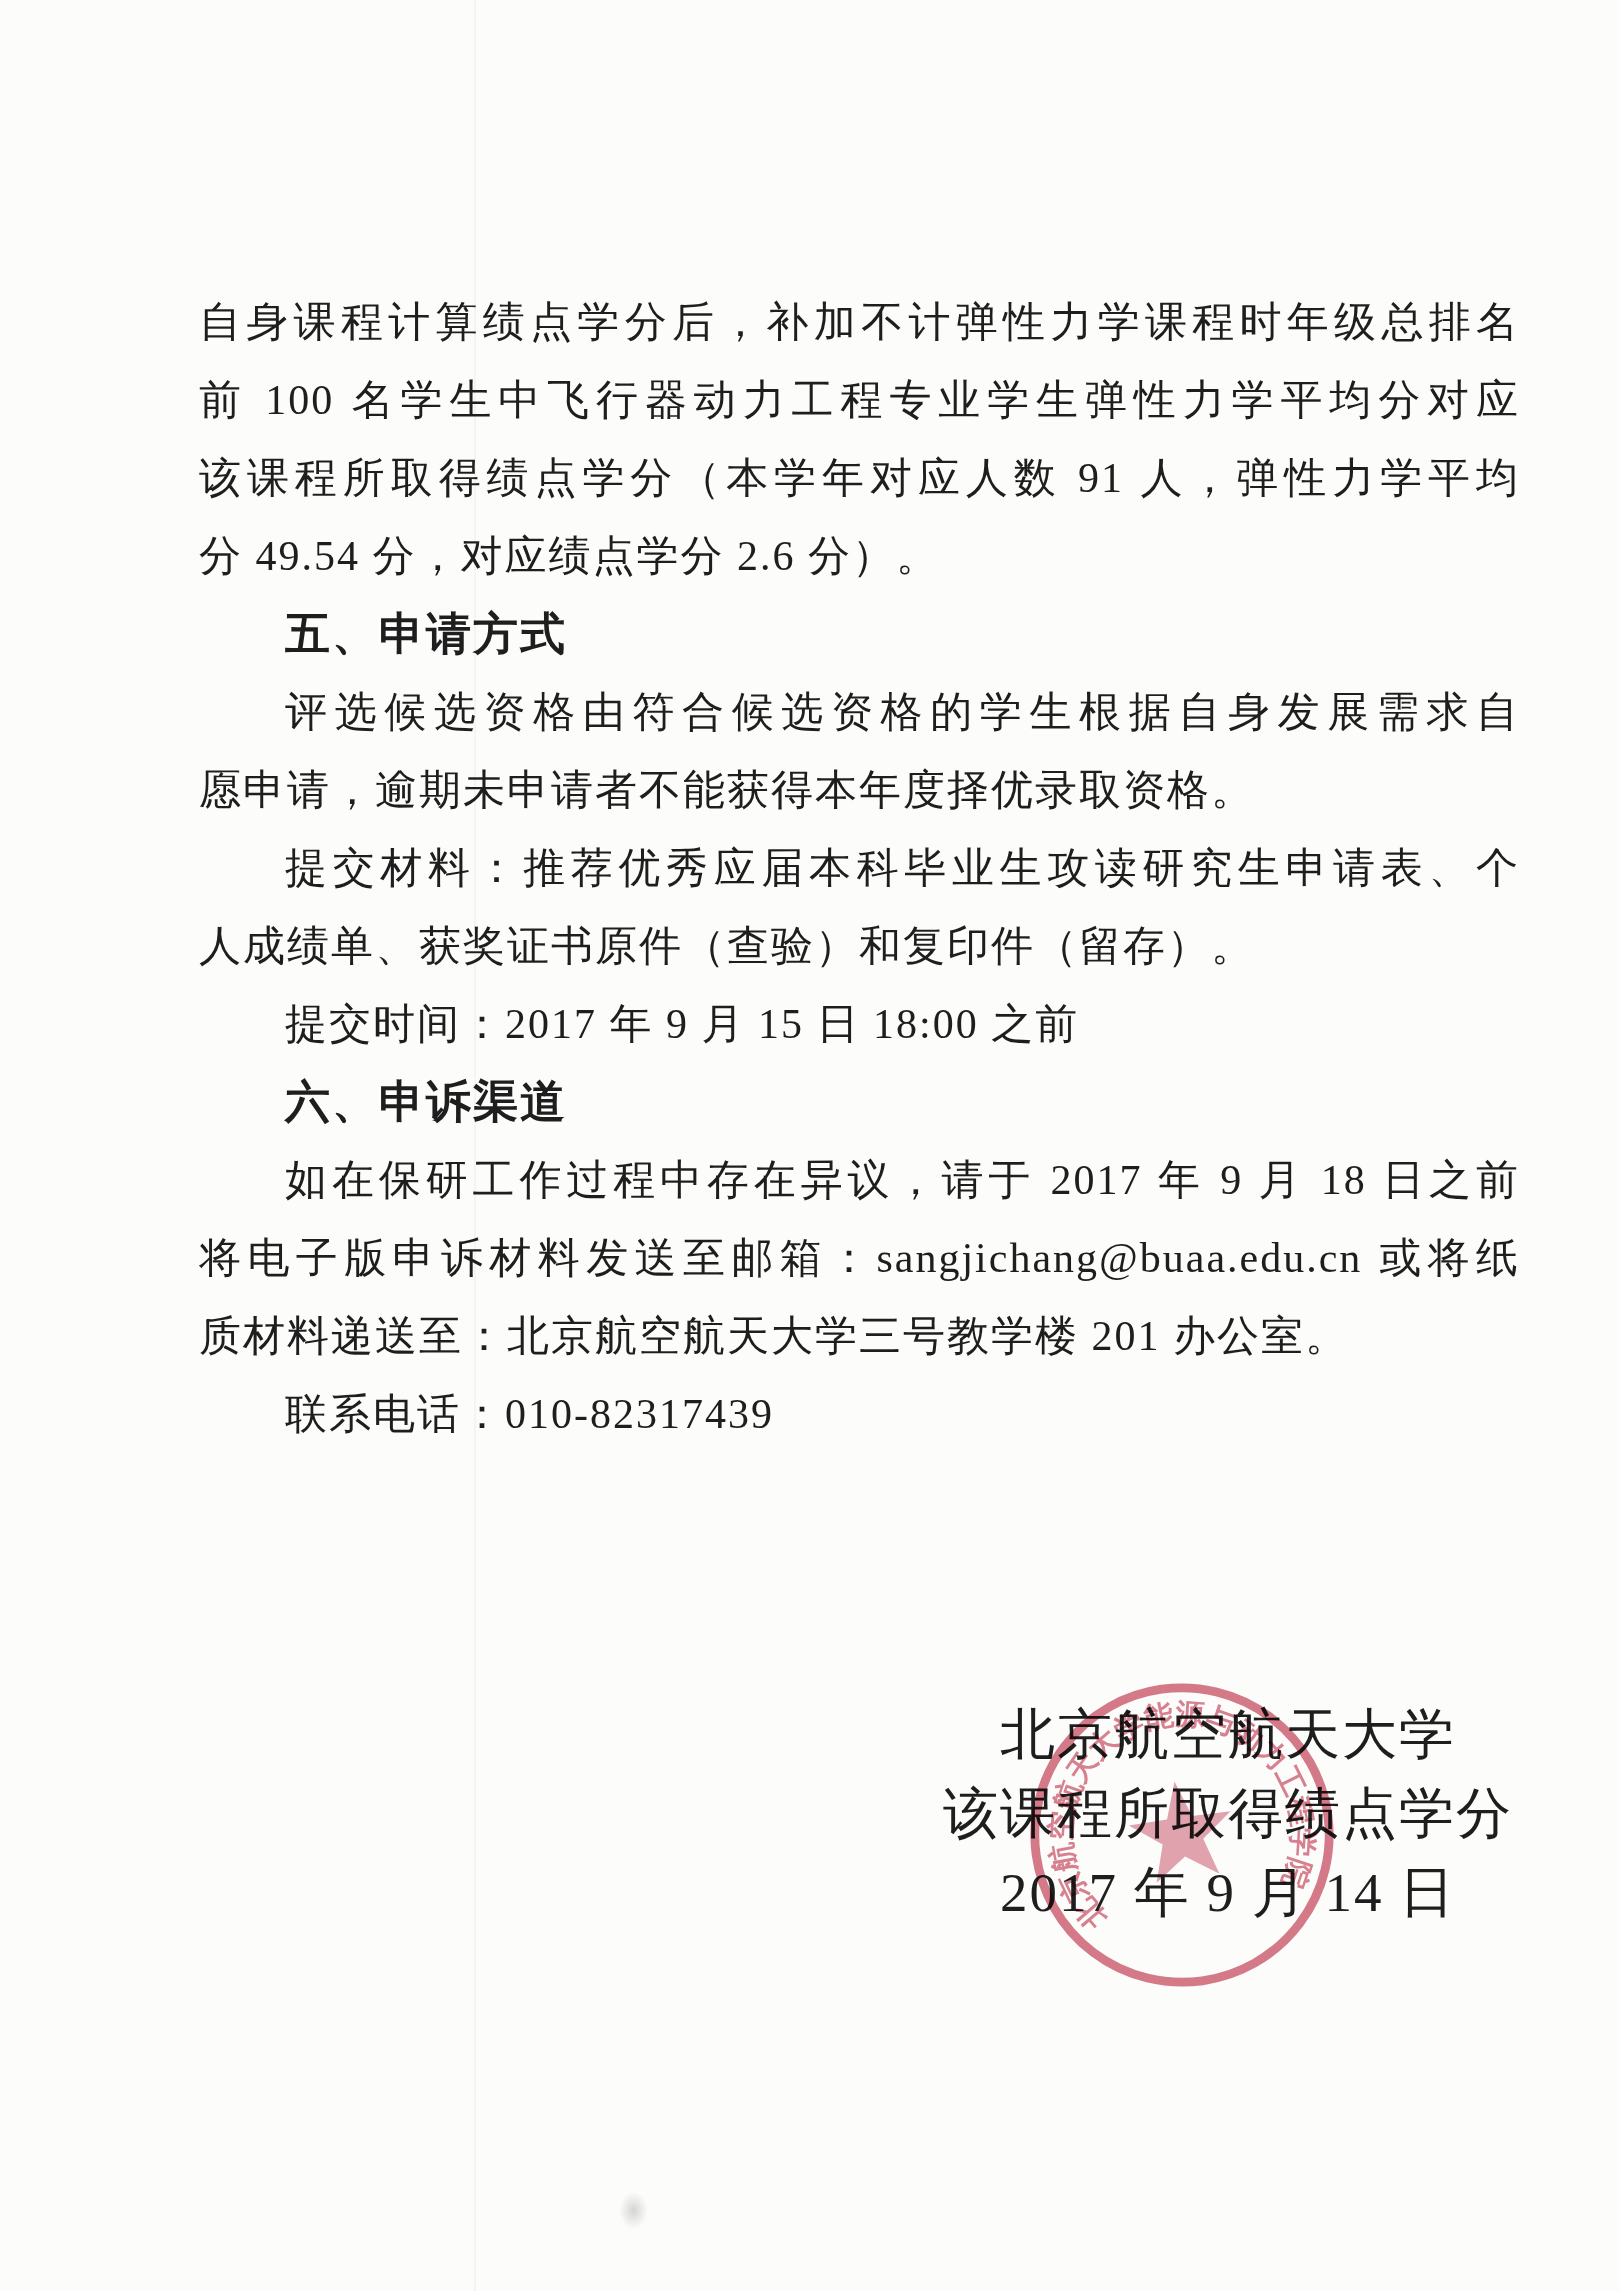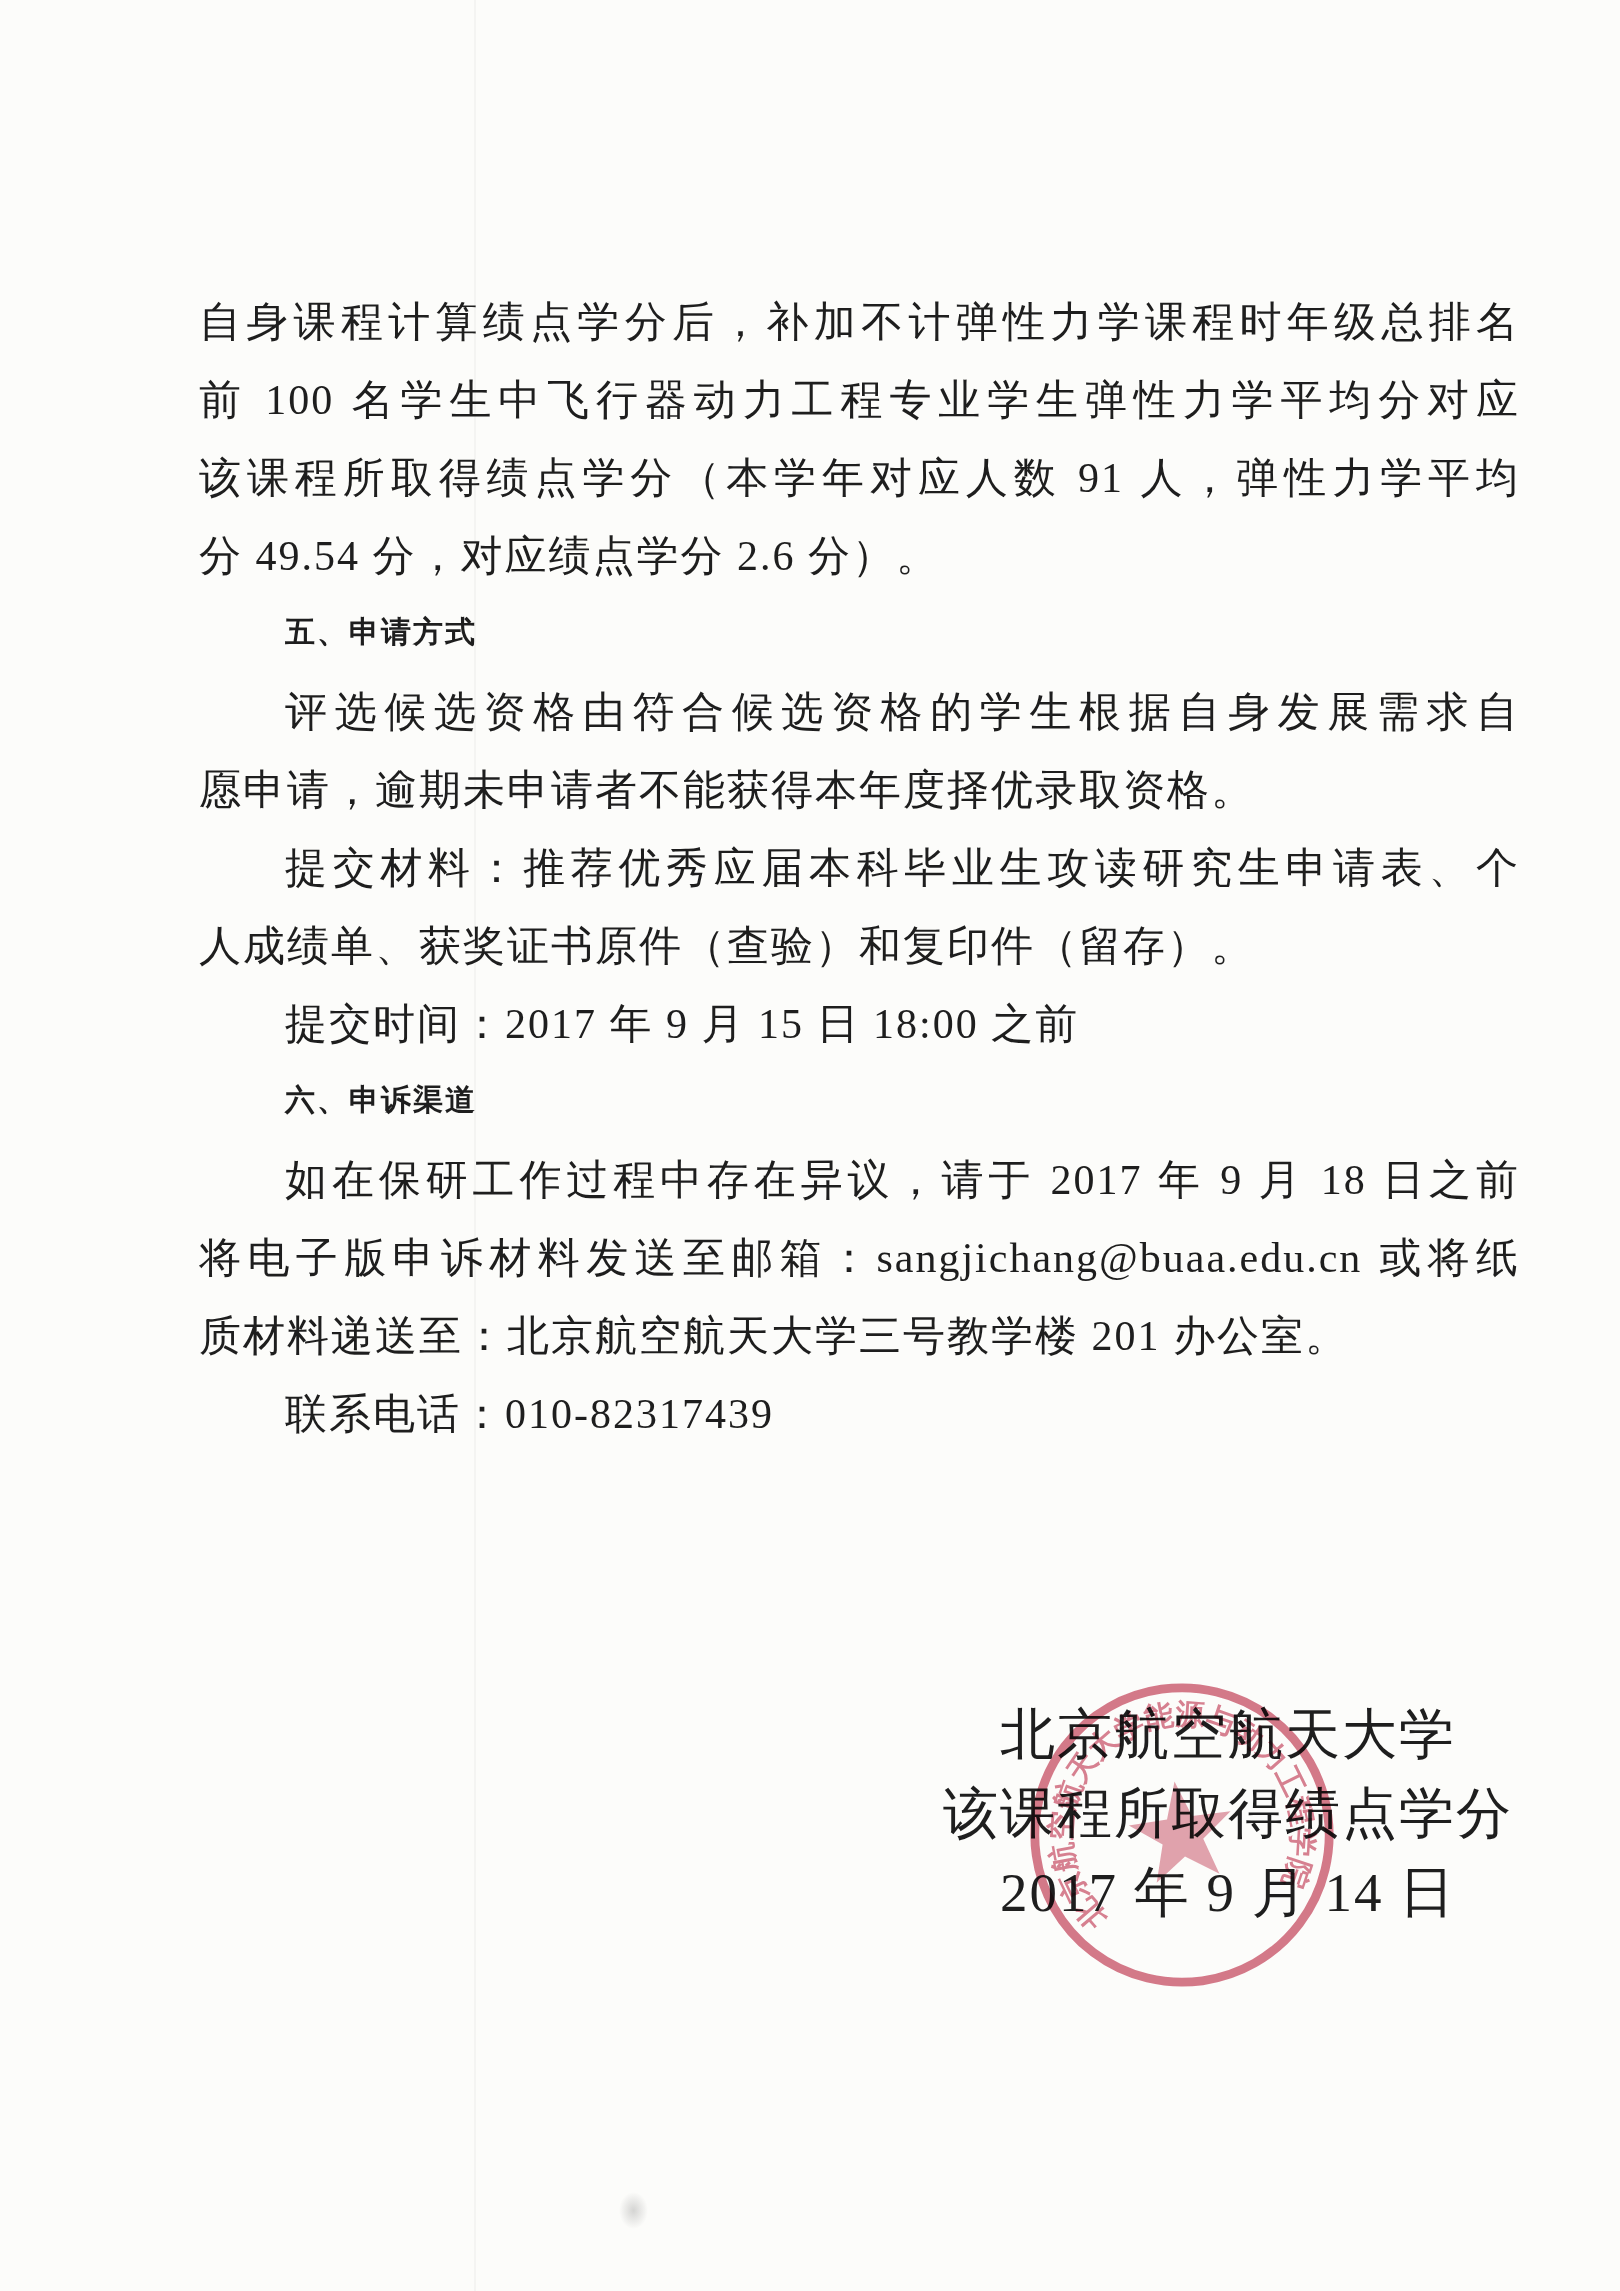--- a/index.html
+++ b/index.html
@@ -26,23 +26,23 @@
   }
   .line {
     height: 78px;
     line-height: 78px;
     font-size: 42px;
     letter-spacing: 2px;
   }
   .jf { text-align: justify; text-align-last: justify; }
   .indent { text-indent: 86px; }
   .heading {
-    font-family: Liberation Mono, monospace;
+    font-family: Liberation Serif, serif;
     font-weight: 700;
-    font-size: 30px;
+    font-size: 45px;
   }
   .signature {
     position: absolute;
     top: 1695px; left: 934px;
     width: 588px;
     text-align: center;
     font-size: 55px;
     line-height: 79px;
     letter-spacing: 2px;
   }

